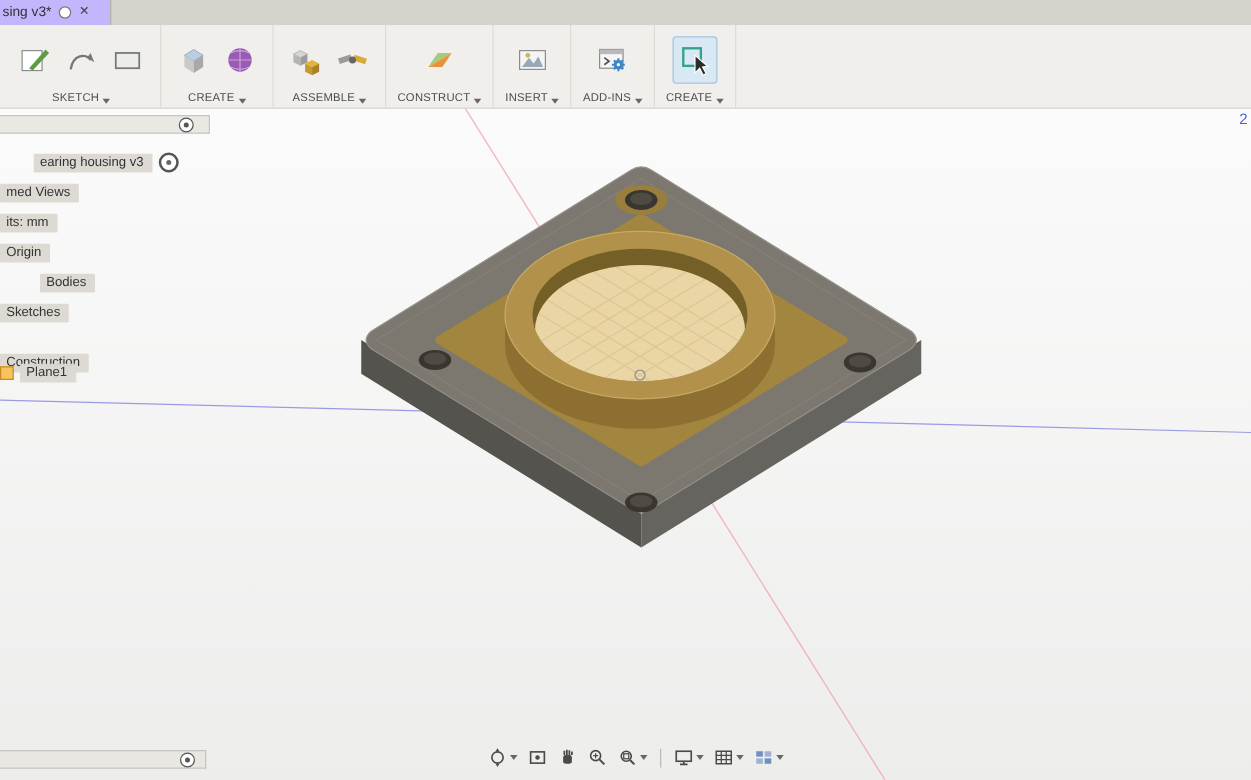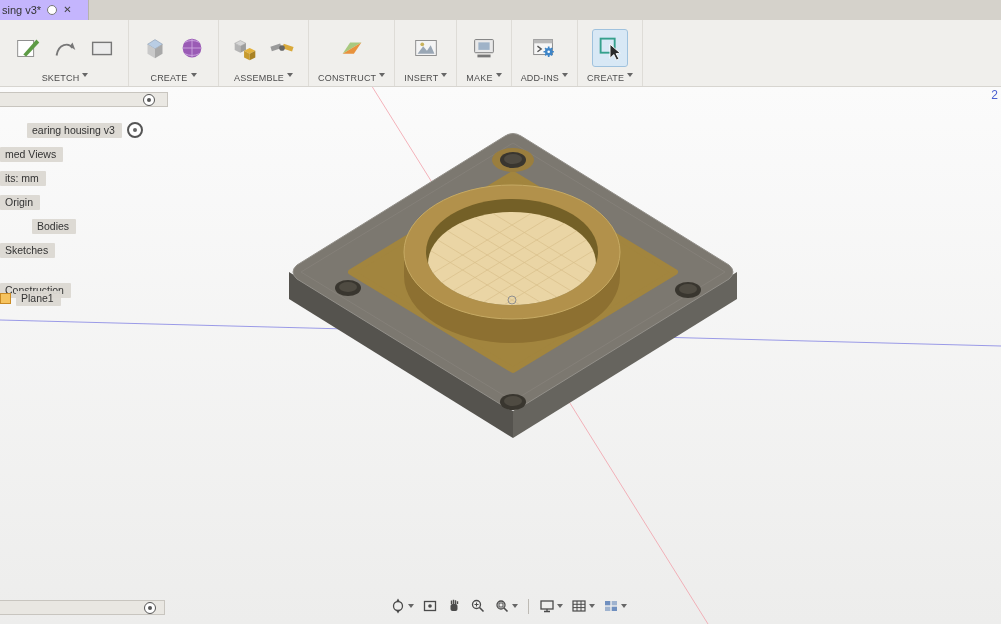--- a/index.html
+++ b/index.html
@@ -15,21 +15,21 @@
   .tab-close{font-size:10px;color:#444;cursor:pointer;line-height:1;}
 
   
   .toolbar{position:absolute;top:20px;left:0;right:0;height:66px;background:#f0efec;
            border-bottom:1px solid #d7d5d0;display:flex;align-items:stretch;z-index:30;padding-left:2px;}
   .tgroup{display:flex;flex-direction:column;align-items:center;justify-content:space-between;
           padding:4px 9px 3px;border-right:1px solid #dedcd7;}
   .ticons{display:flex;align-items:center;gap:3px;flex:1;}
   .icon-btn{width:34px;height:36px;display:flex;align-items:center;justify-content:center;cursor:pointer;border-radius:2px;}
   .icon-btn.active-icon{background:#d8e8f5;outline:1px solid #9fc2de;}
-  .tlabel{font-size:9px;color:#4c4c4c;display:flex;align-items:flex-start;gap:3px;letter-spacing:.2px;margin-top:2px;}
+  .tlabel{font-size:9px;color:#4c4c4c;display:flex;align-items:flex-end;gap:3px;letter-spacing:.2px;margin-top:2px;}
   .caret{width:0;height:0;border-left:3px solid transparent;border-right:3px solid transparent;border-top:4px solid #666;}
 
   
   .viewport{position:absolute;top:86px;left:0;right:0;bottom:0;
             background:linear-gradient(#fbfbfb,#ededec);}
   .vsvg{position:absolute;top:0;left:0;}
 
   .corner-num{position:absolute;top:2px;right:3px;font-size:12px;color:#4a5fd0;}
 
   
@@ -330,35 +330,20 @@
             <circle cx="12" cy="12" r="2" fill="#c9b25a"></circle>
           </svg>
         </span>
       </div>
       <div class="tlabel">
         <span>INSERT</span>
           <span class="caret"></span>
       </div>
     </div>
 
-    <div class="tgroup">
-      <div class="ticons">
-        <span class="icon-btn">
-          <svg width="30" height="30" viewBox="0 0 32 32">
-            <rect x="6" y="7" width="20" height="14" rx="1" fill="#e9e9e9" stroke="#777"></rect>
-            <rect x="10" y="10" width="12" height="8" fill="#9fb3c8"></rect>
-            <rect x="9" y="23" width="14" height="3" fill="#777"></rect>
-          </svg>
-        </span>
-      </div>
-      <div class="tlabel">
-        <span>MAKE</span>
-          <span class="caret"></span>
-      </div>
-    </div>
 
     <div class="tgroup">
       <div class="ticons">
         <span class="icon-btn">
           <svg width="30" height="30" viewBox="0 0 32 32">
             <rect x="5" y="7" width="20" height="16" fill="#f6f6f6" stroke="#888"></rect>
             <rect x="5" y="7" width="20" height="4" fill="#b9b9b9"></rect>
             <path d="M9,14 l4,3 -4,3" stroke="#555" stroke-width="1.5" fill="none"></path>
             <circle cx="21" cy="20" r="4" fill="#3d85c8"></circle>
             <path d="M21,14.5 v2 M21,23.5 v2 M15.5,20 h2 M24.5,20 h2 M17.2,16.2 l1.4,1.4 M24.8,23.8 l-1.4,-1.4 M17.2,23.8 l1.4,-1.4 M24.8,16.2 l-1.4,1.4" stroke="#3d85c8" stroke-width="1.8"></path>

